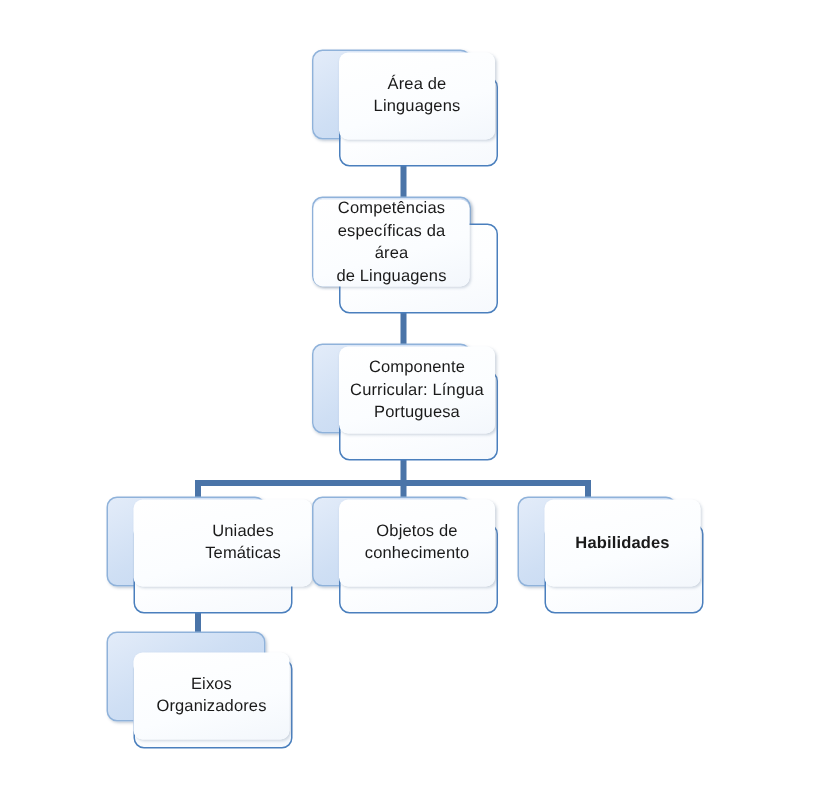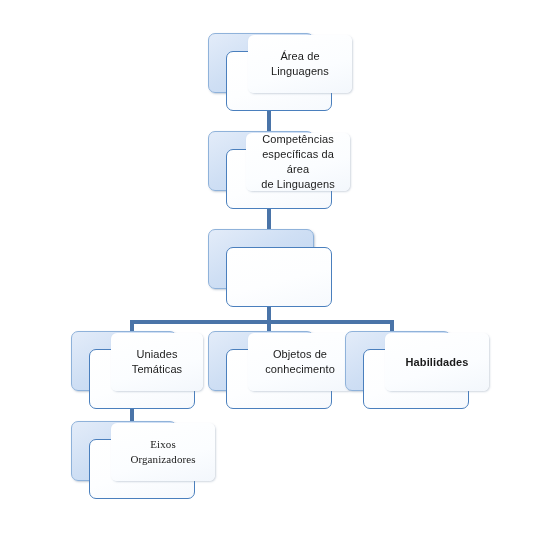--- a/index.html
+++ b/index.html
@@ -52,21 +52,20 @@
   }
   
   .node .plate {
     position: absolute;
     background: linear-gradient(165deg, #ffffff 0%, #fbfdff 60%, #f3f7fc 100%);
     border-radius: 6px;
     box-shadow: 1px 1px 2px rgba(120,140,165,0.35);
     display: flex;
     align-items: center;
     justify-content: center;
-    margin-left: 22px;
   }
   .node .label {
     color: #1a1a1a;
     font-size: 11px;
     line-height: 15px;
     text-align: center;
     white-space: pre-line;
     padding: 0 4px;
     letter-spacing: 0.1px;
   }
@@ -94,36 +93,41 @@
     <div class="backing" style="width:106px; height:60px;"></div>
     <div class="main" style="left:18px; top:18px; width:106px; height:60px;"></div>
     <div class="plate" style="left:18px; top:2px; width:104px; height:58px;">
       <span class="label">Área de Linguagens</span>
     </div>
   </div>
 
   <div class="node" style="left:208px; top:131px; width:124px; height:78px;">
     <div class="backing" style="width:106px; height:60px;"></div>
     <div class="main" style="left:18px; top:18px; width:106px; height:60px;"></div>
-    <div class="plate" style="left:16px; top:2px; width:104px; height:58px;">
+    <div class="plate" style="left:1px; top:2px; width:104px; height:58px;">
       <span class="label">Competências
 específicas da área
 de Linguagens</span>
     </div>
   </div>
 
   <div class="node" style="left:208px; top:229px; width:124px; height:78px;">
     <div class="backing" style="width:106px; height:60px;"></div>
     <div class="main" style="left:18px; top:18px; width:106px; height:60px;"></div>
+    <div class="plate" style="left:18px; top:2px; width:104px; height:58px;">
+      <span class="label">Componente
+Curricular: Língua
+Portuguesa</span>
+    </div>
   </div>
 
   <div class="node" style="left:71px; top:331px; width:124px; height:78px;">
     <div class="backing" style="width:106px; height:60px;"></div>
     <div class="main" style="left:18px; top:18px; width:106px; height:60px;"></div>
-    <div class="plate" style="left:18px; top:2px; width:92px; height:58px;">
+    <div class="plate" style="left:18px; top:2px; width:92px; height:58px;padding-left:27px;">
       <span class="label">Uniades Temáticas</span>
     </div>
   </div>
 
   <div class="node" style="left:208px; top:331px; width:124px; height:78px;padding-left:42px;">
     <div class="backing" style="width:106px; height:60px;"></div>
     <div class="main" style="left:18px; top:18px; width:106px; height:60px;"></div>
     <div class="plate" style="left:18px; top:2px; width:104px; height:58px;">
       <span class="label">Objetos de
 conhecimento</span>
@@ -134,19 +138,19 @@
     <div class="backing" style="width:106px; height:60px;"></div>
     <div class="main" style="left:18px; top:18px; width:106px; height:60px;"></div>
     <div class="plate" style="left:18px; top:2px; width:104px; height:58px;">
       <span class="label">Habilidades</span>
     </div>
   </div>
 
   <div class="node" style="left:71px; top:421px; width:124px; height:78px;">
     <div class="backing" style="width:106px; height:60px;"></div>
     <div class="main" style="left:18px; top:18px; width:106px; height:60px;"></div>
-    <div class="plate" style="left:18px; top:2px; width:104px; height:58px;font-family:Liberation Serif, serif;">
+    <div class="plate" style="left:18px; top:14px; width:104px; height:58px;">
       <span class="label">Eixos
 Organizadores</span>
     </div>
   </div>
 
 </div>
 
 </body></html>

